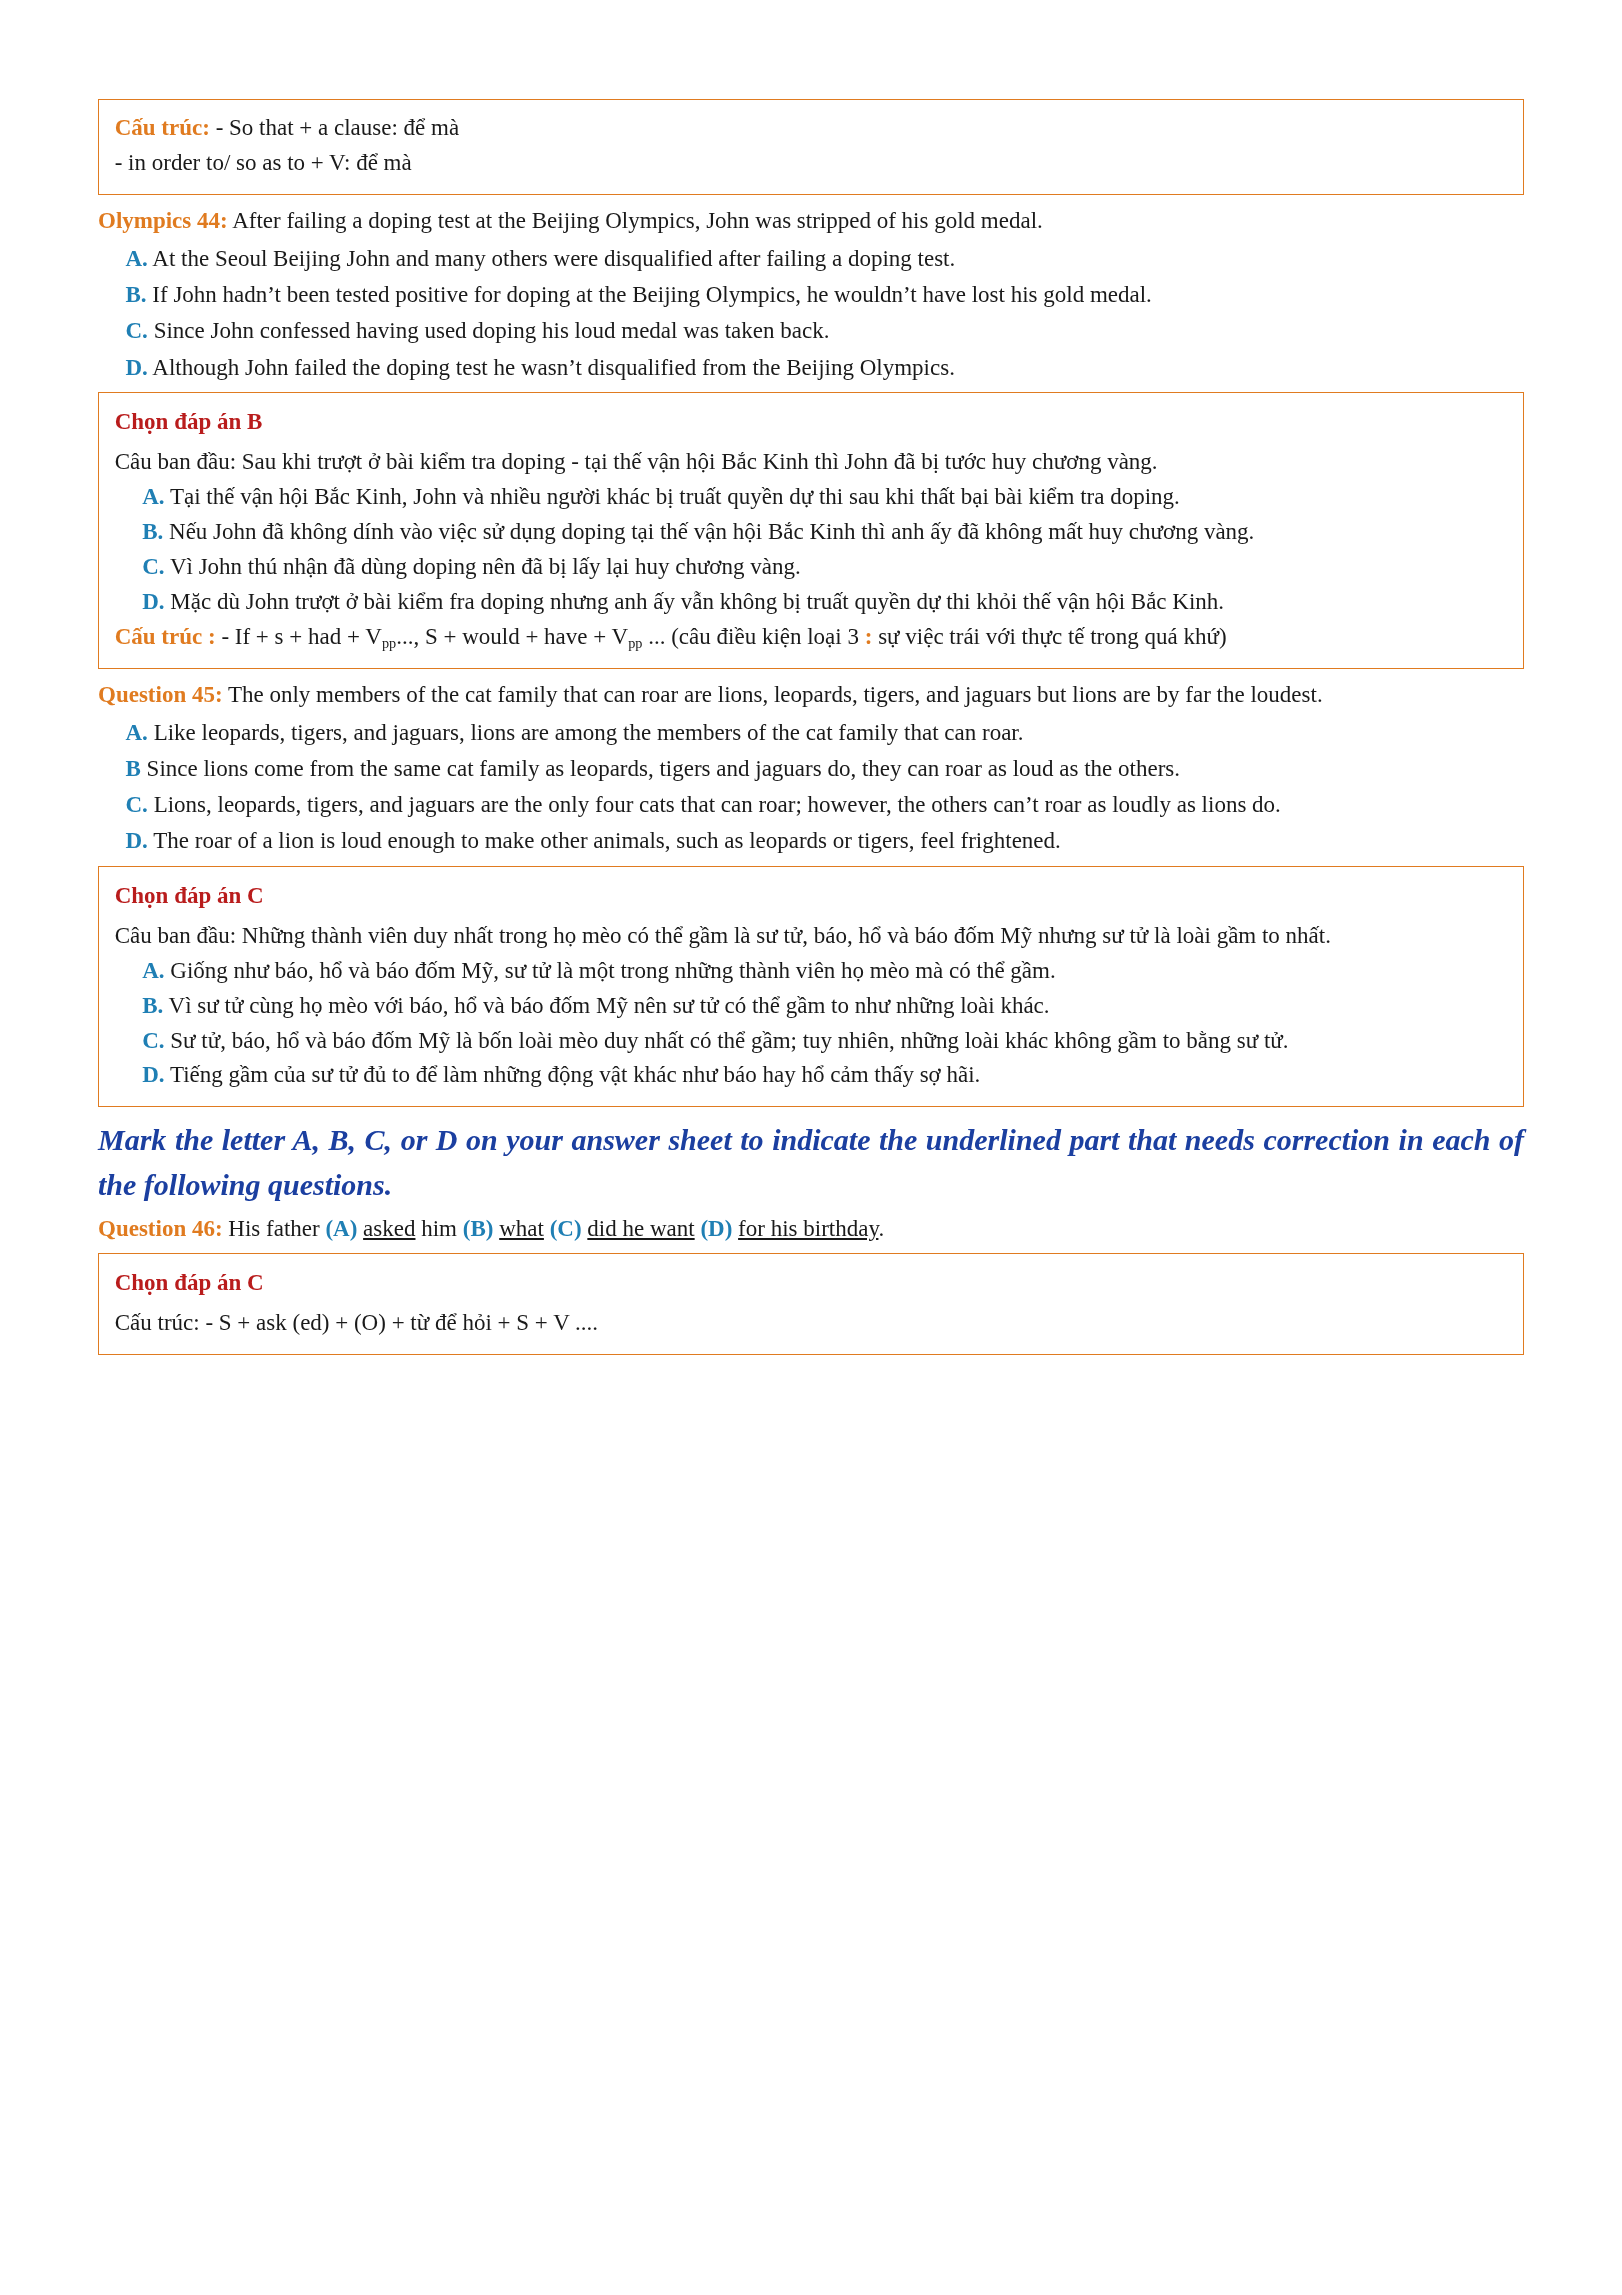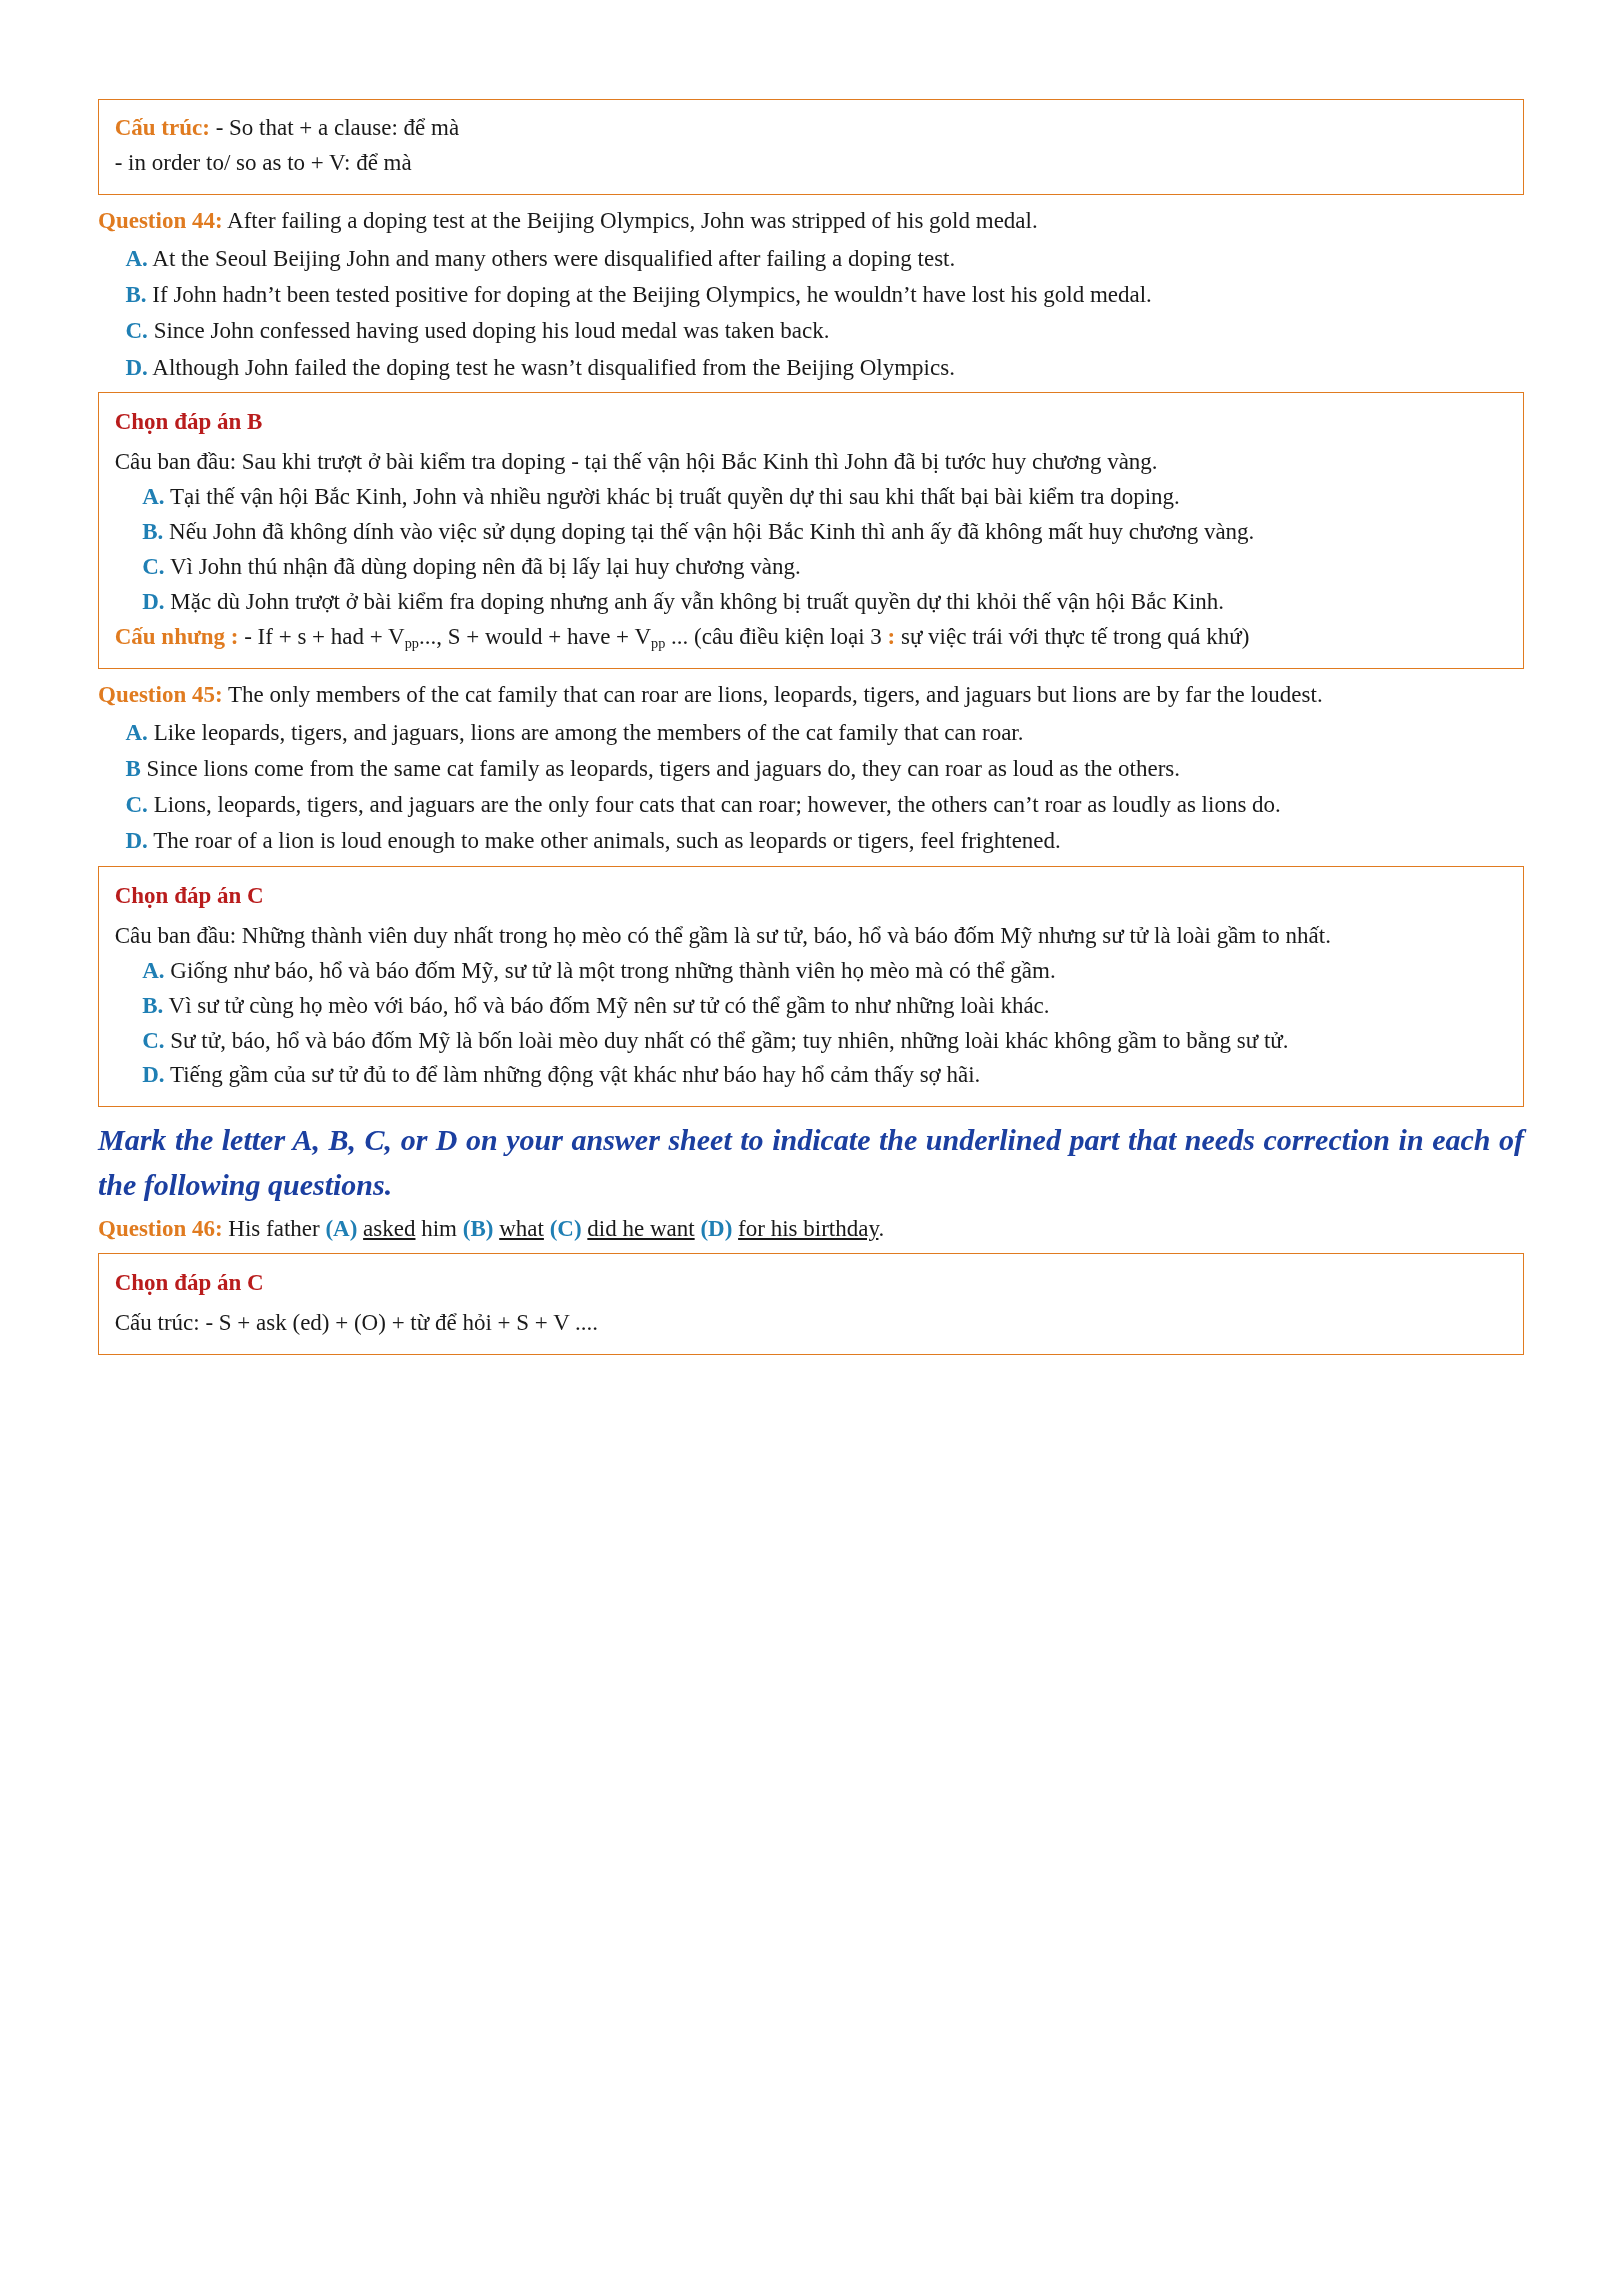--- a/index.html
+++ b/index.html
@@ -69,21 +69,21 @@
 
   <div class="boxed">
     <p>
       <span class="struct-label">Cấu trúc:</span><span> - So that + a clause: để mà</span>
     </p>
     <p>- in order to/ so as to + V: để mà</p>
   </div>
 
   <div class="block">
     <p class="q-para">
-      <span class="qlabel">Question 44:</span><span> After failing a doping test at the Beijing Olympics, John was stripped of his gold medal.</span>
+      <span class="qlabel">Olympics 44:</span><span> After failing a doping test at the Beijing Olympics, John was stripped of his gold medal.</span>
     </p>
     <p class="indent choice">
       <span class="choice-letter">A.</span><span> At the Seoul Beijing John and many others were disqualified after failing a doping test.</span>
     </p>
     <p class="indent choice">
       <span class="choice-letter">B.</span><span> If John hadn’t been tested positive for doping at the Beijing Olympics, he wouldn’t have lost his gold medal.</span>
     </p>
     <p class="indent choice">
       <span class="choice-letter">C.</span><span> Since John confessed having used doping his loud medal was taken back.</span>
     </p>
@@ -101,21 +101,21 @@
     <p class="indent">
       <span class="choice-letter">B.</span><span> Nếu John đã không dính vào việc sử dụng doping tại thế vận hội Bắc Kinh thì anh ấy đã không mất huy chương vàng.</span>
     </p>
     <p class="indent">
       <span class="choice-letter">C.</span><span> Vì John thú nhận đã dùng doping nên đã bị lấy lại huy chương vàng.</span>
     </p>
     <p class="indent">
       <span class="choice-letter">D.</span><span> Mặc dù John trượt ở bài kiểm fra doping nhưng anh ấy vẫn không bị truất quyền dự thi khỏi thế vận hội Bắc Kinh.</span>
     </p>
     <p>
-      <span class="struct-label">Cấu nhưng :</span><span> - If + s + had + V</span><sub>pp</sub><span>..., S + would + have + V</span><sub>pp</sub><span> ... (câu điều kiện loại 3 </span><span class="orange bold">:</span><span> sự việc trái với thực tế trong quá khứ)</span>
+      <span class="struct-label">Cấu trúc :</span><span> - If + s + had + V</span><sub>pp</sub><span>..., S + would + have + V</span><sub>pp</sub><span> ... (câu điều kiện loại 3 </span><span class="orange bold">:</span><span> sự việc trái với thực tế trong quá khứ)</span>
     </p>
   </div>
 
   <div class="block">
     <p class="q-para">
       <span class="qlabel">Question 45:</span><span> The only members of the cat family that can roar are lions, leopards, tigers, and jaguars but lions are by far the loudest.</span>
     </p>
     <p class="indent choice">
       <span class="choice-letter">A.</span><span> Like leopards, tigers, and jaguars, lions are among the members of the cat family that can roar.</span>
     </p>

